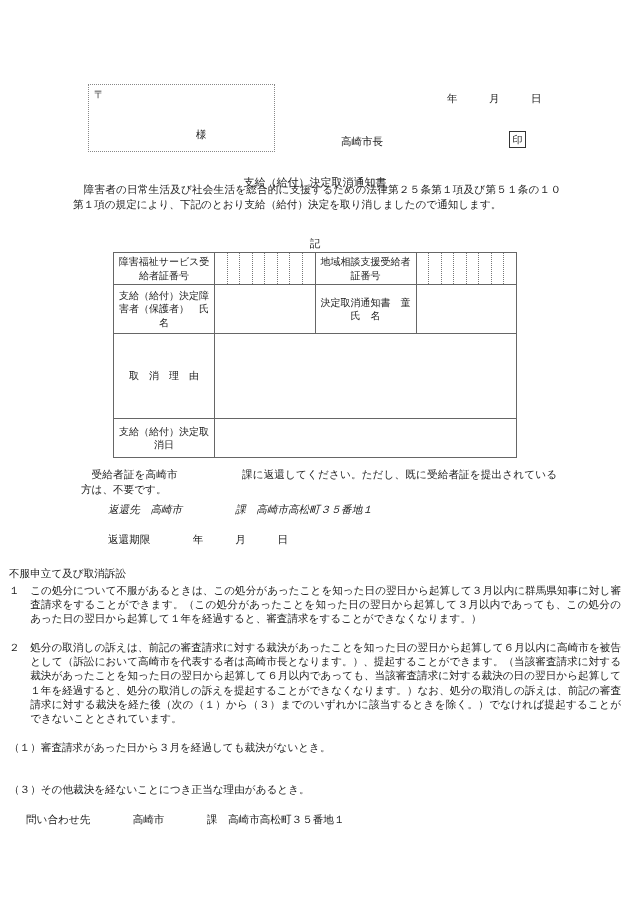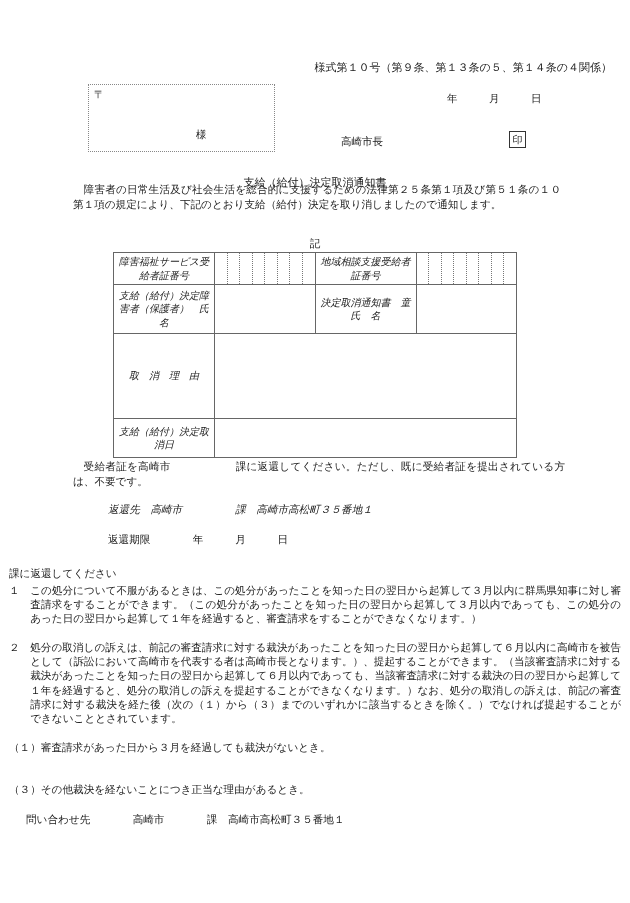--- a/index.html
+++ b/index.html
@@ -91,21 +91,20 @@
     position: absolute;
     top: 252px; left: 113px;
     width: 404px;
     border-collapse: collapse;
     font-size: 10px;
   }
   #info-table td {
     border: 1px solid #666;
     padding: 0;
     vertical-align: middle;
-    font-style: italic;
   }
   .th-cell {
     width: 96px;
     text-align: center;
     line-height: 1.35;
     padding: 2px 2px !important;
   }
   .val-cell { background: #fff; }
 
   
@@ -122,21 +121,21 @@
   }
   .comb i:last-child { border-right: none; }
   .comb-host { height: 31px; padding: 0 !important; }
 
   
   #return-note {
     top: 459px; left: 73px;
     width: 492px;
     font-size: 10.6px;
   }
-  #return-note p { margin: 0; text-indent: 1em; }
+  #return-note p { margin: 8px; text-indent: 1em; }
   #return-to-line { top: 504px; left: 108px; font-size: 10.6px; font-style: italic; }
   #return-due-line { top: 534px; left: 108px; font-size: 10.6px; }
 
   
   #appeal-heading { top: 568px; left: 9px; font-size: 10.6px; }
 
   .appeal-item {
     position: absolute;
     left: 9px;
     width: 612px;
@@ -168,21 +167,20 @@
   #sub-item-2 { top: 754px; }
   #sub-item-3 { top: 782px; }
 
   #contact-line { top: 814px; left: 26px; font-size: 10.6px; }
 </style>
 </head>
 <body>
 
 <div class="page">
 
-  <div class="ln" id="form-number">様式第１０号（第９条、第１３条の５、第１４条の４関係）</div>
 
   <div id="addressee-box">
     <span id="postal-mark">〒</span>
     <span id="addressee-sama">様</span>
   </div>
 
   <div class="ln" id="date-line">年　　　月　　　日</div>
 
   <div class="ln" id="issuer-line">高崎市長</div>
 
@@ -248,21 +246,21 @@
   </table>
 
   <div class="blk" id="return-note">
     <p>受給者証を高崎市　　　　　　課に返還してください。ただし、既に受給者証を提出されている方は、不要です。</p>
   </div>
 
   <div class="ln" id="return-to-line">返還先　高崎市　　　　　課　高崎市高松町３５番地１</div>
 
   <div class="ln" id="return-due-line">返還期限　　　　年　　　月　　　日</div>
 
-  <div class="ln" id="appeal-heading">課に返還してください</div>
+  <div class="ln" id="appeal-heading">不服申立て及び取消訴訟</div>
 
   <div class="appeal-item" id="appeal-item-1">
     <span class="num">１</span><span>この処分について不服があるときは、この処分があったことを知った日の翌日から起算して３月以内に群馬県知事に対し審査請求をすることができます。（この処分があったことを知った日の翌日から起算して３月以内であっても、この処分のあった日の翌日から起算して１年を経過すると、審査請求をすることができなくなります。）</span>
   </div>
 
   <div class="appeal-item" id="appeal-item-2">
     <span class="num">２</span><span>処分の取消しの訴えは、前記の審査請求に対する裁決があったことを知った日の翌日から起算して６月以内に高崎市を被告として（訴訟において高崎市を代表する者は高崎市長となります。）、提起することができます。（当該審査請求に対する裁決があったことを知った日の翌日から起算して６月以内であっても、当該審査請求に対する裁決の日の翌日から起算して１年を経過すると、処分の取消しの訴えを提起することができなくなります。）なお、処分の取消しの訴えは、前記の審査請求に対する裁決を経た後（次の（１）から（３）までのいずれかに該当するときを除く。）でなければ提起することができないこととされています。</span>
   </div>
 
   <div class="sub-item" id="sub-item-1">（１）審査請求があった日から３月を経過しても裁決がないとき。</div>

